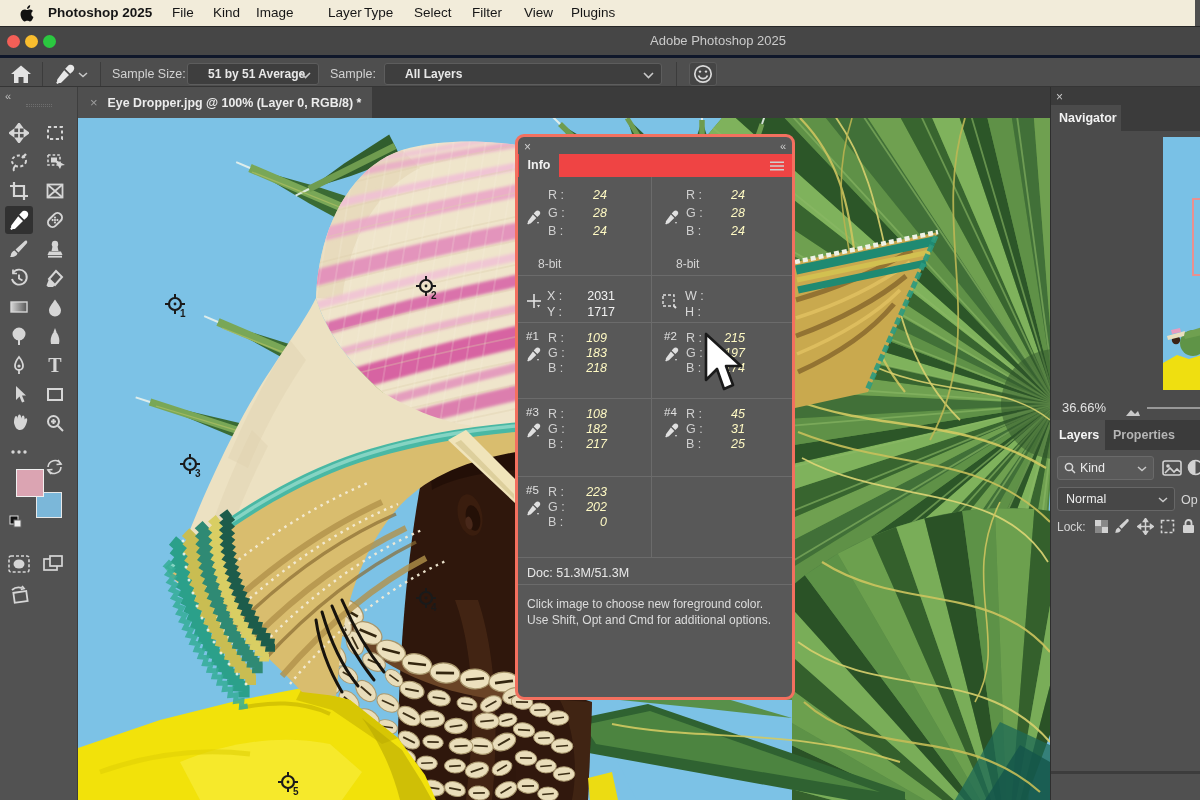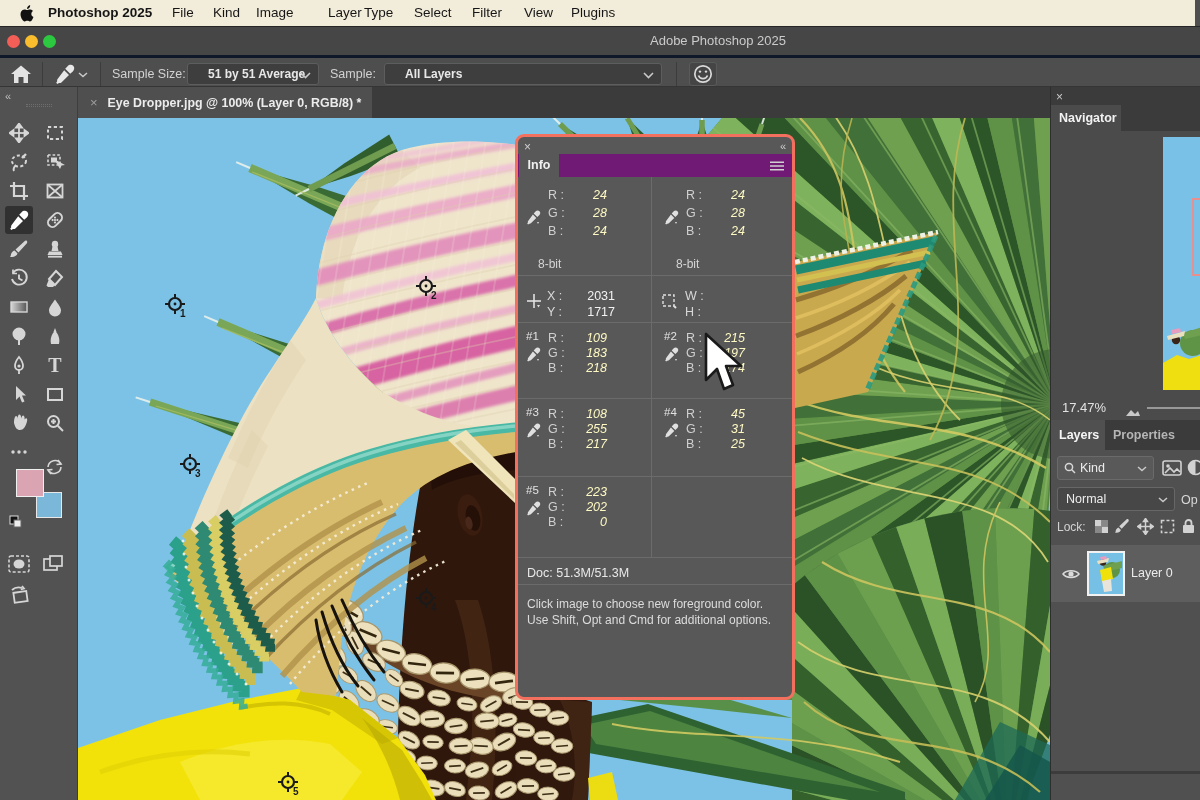--- a/index.html
+++ b/index.html
@@ -13,21 +13,21 @@
 .olabel { position:absolute; top:9px; color:#d2d2d2; font-size:12.5px; }
 .dd { position:absolute; top:5px; height:22px; background:#3e3e3e; border:1px solid #5d5d5d; border-radius:3px; color:#e8e8e8; font-size:12px; font-weight:bold; line-height:20px; padding-left:20px; }
 .toolbar { position:absolute; left:0; top:87px; width:78px; height:713px; background:#525252; border-right:1px solid #3e3e3e; }
 .tabbar { position:absolute; left:78px; top:87px; width:972px; height:31px; background:#3b3b3b; }
 .tab { position:absolute; left:0; top:0; width:294px; height:31px; background:#4f4f4f; color:#ececec; font-size:12.4px; font-weight:bold; line-height:31px; }
 .tab .x { color:#9f9f9f; font-weight:normal; margin:0 10px 0 12px; font-size:13px; }
 .canvas { position:absolute; left:78px; top:118px; width:972px; height:682px; overflow:hidden; background:#7cc2e6; }
 .rpanel { position:absolute; left:1050px; top:87px; width:150px; height:713px; background:#4b4b4b; border-left:1px solid #2e2e2e; }
 .info { position:absolute; left:515px; top:134px; width:280px; height:566px; background:#585858; border:3px solid #f3705f; border-radius:9px; z-index:30; overflow:hidden; }
 .info .hdr { position:relative; height:17px; }
-.info .tabs { position:relative; height:23px; background:#701a75; }
+.info .tabs { position:relative; height:23px; background:#ef4444; }
 .info .itab { position:absolute; left:1px; top:0; width:40px; height:23px; background:#585858; color:#f0f0f0; font-size:12.5px; font-weight:bold; text-align:center; line-height:23px; }
 .irow { position:relative; border-bottom:1px solid #6b6b6b; }
 .icolsep { position:absolute; left:133px; top:0; bottom:0; width:1px; background:#6b6b6b; }
 .lr,.lg,.lb { position:absolute; left:22px; right:8px; font-size:12.5px; color:#cfcfcf; }
 .lr span,.lg span,.lb span { position:absolute; left:0; }
 .lr b,.lg b,.lb b { position:absolute; right:47px; color:#fef9c3; font-weight:normal;font-style:italic; }
 .lr { top:11px; } .lg { top:29px; } .lb { top:47px; }
 .rgbrow2 .lr { top:8px; } .rgbrow2 .lg { top:23px; } .rgbrow2 .lb { top:38px; }
 .rgbrow2 .ieyd { top:24px; }
 .rgbrow2 .nlab { top:7px; }
@@ -1181,21 +1181,21 @@
               <path d="M6.9,4.6 l3.4,3.4 l-5.4,5.3 c-0.4,0.4 -1.1,0.6 -1.7,0.4 l-1.1,0.7 l-0.9,-0.9 l0.7,-1.1 c-0.2,-0.6 0,-1.3 0.4,-1.7 Z"></path>
               <path d="M11,12 l2,0 l-1,2 Z"></path>
             </g>
           </svg></div>
       <div class="lr">
           <span>R :</span>
           <b>108</b>
         </div>
       <div class="lg">
           <span>G :</span>
-          <b>255</b>
+          <b>182</b>
         </div>
       <div class="lb">
           <span>B :</span>
           <b>217</b>
         </div>
       </div>
     <div style="position:absolute;left:146px;top:0;width:136px;height:100%">
       <div class="nlab">#4</div>
         <div class="ieyd"><svg width="15" height="15" viewBox="0 0 15 15" style="">
             <g fill="#e0e0e0">
@@ -1260,21 +1260,21 @@
   <div style="position:absolute;left:112px;top:50px;width:39px;height:253px"><svg width="39" height="253" viewBox="0 0 39 253">
         <rect width="39" height="253" fill="#79c1e6"></rect>
 <circle cx="30" cy="206" r="13" fill="#5f9447"></circle>
 <path d="M20,196 L39,190 L39,198 L22,202 Z" fill="#6fa050"></path>
 <path d="M0,226 L14,218 L26,222 L39,218 L39,253 L0,253 Z" fill="#efdf10"></path>
 <circle cx="13" cy="203" r="4.2" fill="#3a2318"></circle>
 <path d="M4,199 L22,194 L21,199 L5,203 Z" fill="#eadfc0"></path>
 <path d="M8,193 L17,191 L18,195 L9,197 Z" fill="#e79cc0"></path>
 <rect x="30" y="62" width="14" height="76" fill="none" stroke="#e89090" stroke-width="2"></rect>
 </svg></div>
-  <div style="position:absolute;left:11px;top:313px;color:#e2e2e2;font-size:13px">17.47%</div>
+  <div style="position:absolute;left:11px;top:313px;color:#e2e2e2;font-size:13px">36.66%</div>
   <div style="position:absolute;left:74px;top:316px;width:16px;height:9px"><svg width="16" height="9" viewBox="0 0 16 9" style="">
         <path d="M1,8 L6,2 L10,6 L13,3 L15,8 Z" fill="#c9c9c9"></path>
       </svg></div>
   <div style="position:absolute;left:96px;top:320px;width:54px;height:2px;background:#989898"></div>
   <div style="position:absolute;left:0;top:333px;width:150px;height:30px;background:#3b3b3b"></div>
   <div style="position:absolute;left:0;top:333px;width:54px;height:30px;background:#505050;color:#f5f5f5;font-size:12.5px;font-weight:bold;line-height:30px;padding-left:8px">Layers</div>
   <div style="position:absolute;left:62px;top:333px;height:30px;color:#b5b5b5;font-size:12.5px;font-weight:bold;line-height:30px">Properties</div>
   <div style="position:absolute;left:0;top:363px;width:150px;height:437px;background:#505050"></div>
   <div style="position:absolute;left:6px;top:369px;width:97px;height:24px;background:#595959;border:1px solid #6a6a6a;border-radius:3px;color:#ececec;font-size:12.5px;line-height:22px">
     <svg width="12" height="12" viewBox="0 0 12 12" style="margin:5px 0 0 6px">
@@ -1321,30 +1321,13 @@
           <path d="M16.5,8.5 L13.5,6.5 L13.5,10.5 Z"></path>
         </g>
       </svg></div>
   <div style="position:absolute;left:108px;top:431px;width:17px;height:17px"><svg width="17" height="17" viewBox="0 0 17 17" style="">
         <rect x="2.5" y="2.5" width="12" height="12" fill="none" stroke="#d2d2d2" stroke-width="1.6" stroke-dasharray="3 2"></rect>
       </svg></div>
   <div style="position:absolute;left:130px;top:431px;width:15px;height:17px"><svg width="15" height="17" viewBox="0 0 15 17" style="">
         <rect x="2" y="7" width="11" height="8" rx="1" fill="#d2d2d2"></rect>
         <path d="M4.5,7 v-2 a3,3 0 0 1 6,0 v2" fill="none" stroke="#d2d2d2" stroke-width="1.8"></path>
       </svg></div>
-  <div style="position:absolute;left:0;top:458px;width:150px;height:57px;background:#5e5e5e">
-    <div style="position:absolute;left:11px;top:21px;width:18px;height:12px"><svg width="18" height="12" viewBox="0 0 18 12" style="">
-          <path d="M1,6 C4,1.5 14,1.5 17,6 C14,10.5 4,10.5 1,6 Z" fill="none" stroke="#dadada" stroke-width="1.5"></path>
-          <circle cx="9" cy="6" r="2.6" fill="#dadada"></circle>
-        </svg></div>
-    <div style="position:absolute;left:36px;top:6px;width:38px;height:45px;background:#fff;border:2px solid #f2f2f2"><svg width="34" height="41" viewBox="0 0 34 41">
-          <rect width="34" height="41" fill="#76c0e6"></rect>
-<circle cx="23" cy="17" r="8" fill="#5f9447"></circle>
-          <path d="M14,13 L33,8 L33,15 L16,19 Z" fill="#6fa050"></path>
-<path d="M11,17 L22,14 L24,26 L13,29 Z" fill="#f0e10a"></path>
-<path d="M13,28 L22,26 L23,38 L15,39 Z" fill="#e8e4da"></path>
-<circle cx="14" cy="9.5" r="3.2" fill="#3a2318"></circle>
-<path d="M8,8 L20,5 L19,9 L9,11 Z" fill="#eadfc0"></path>
-<path d="M11,4 L17,3 L18,6 L12,7 Z" fill="#e79cc0"></path>
-        </svg></div>
-    <div style="position:absolute;left:80px;top:21px;color:#ececec;font-size:12.5px">Layer 0</div>
-  </div>
   <div style="position:absolute;left:0;top:684px;width:150px;height:3px;background:#3c3c3c"></div>
 </div>
 </body></html>

